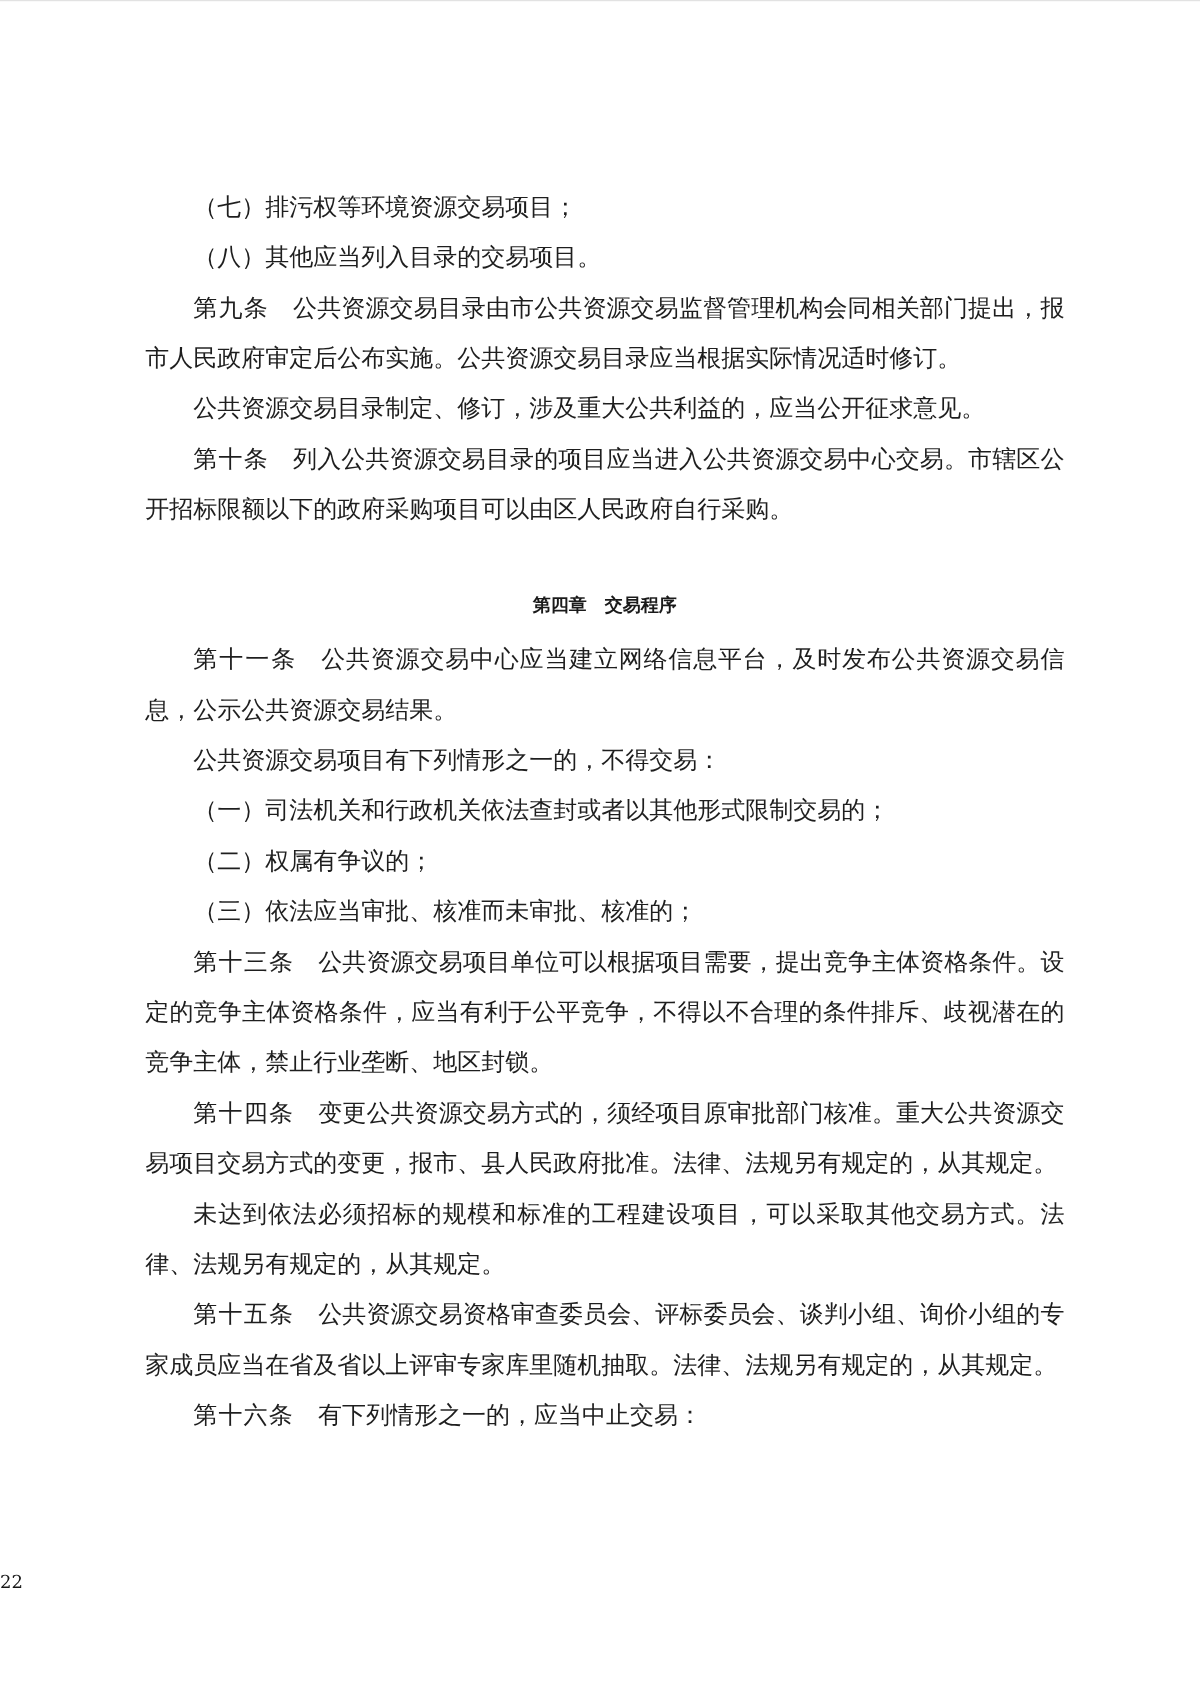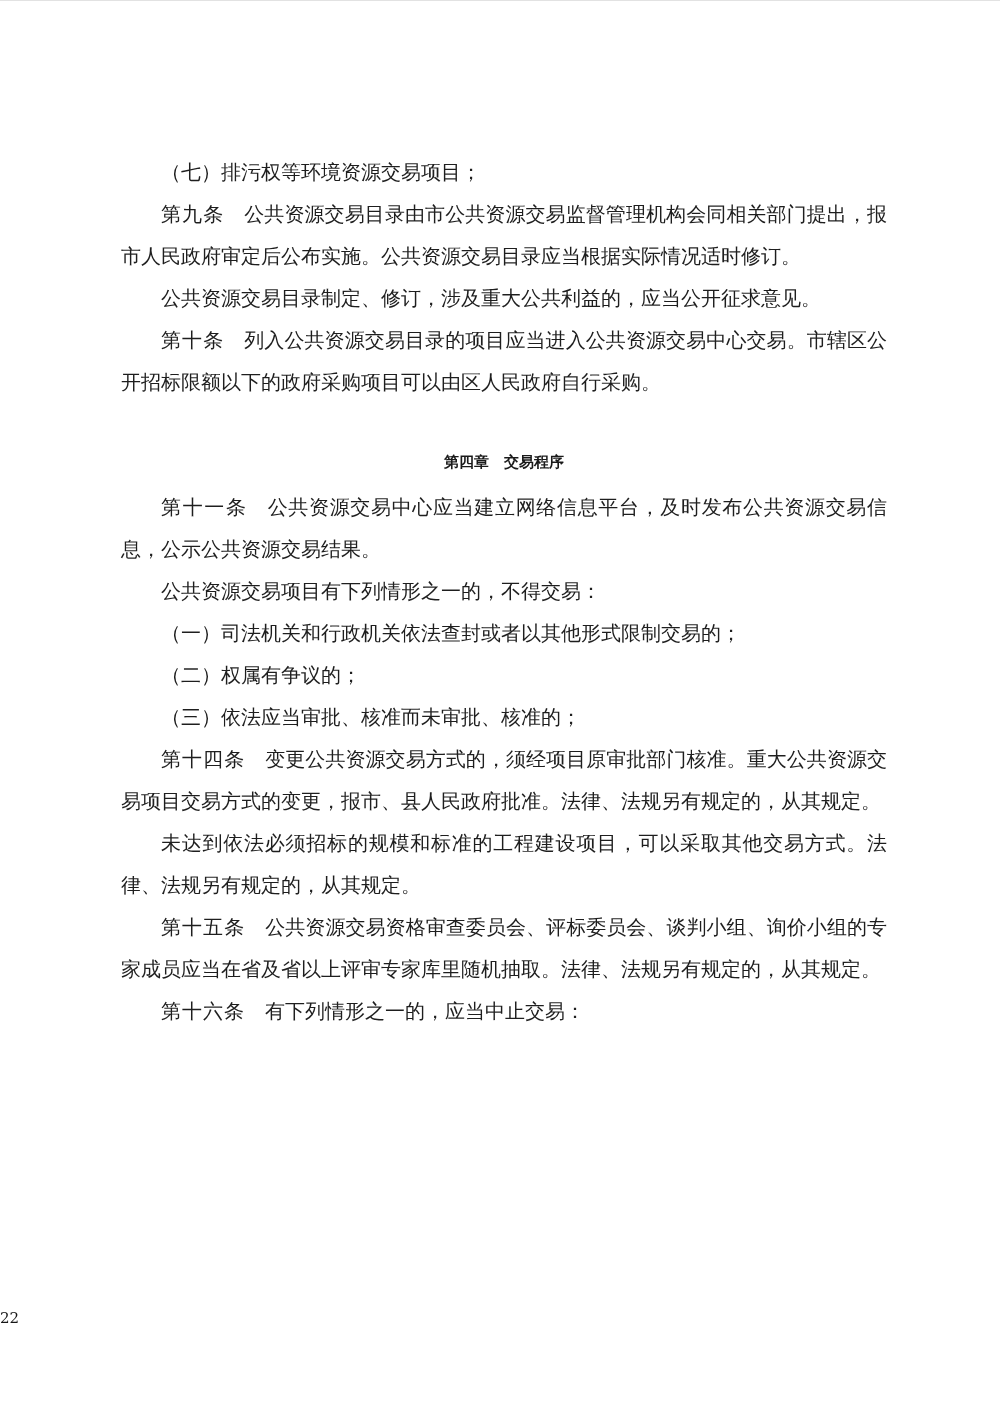--- a/index.html
+++ b/index.html
@@ -67,20 +67,21 @@
 </head>
 <body>
 
 <div class="page">
   <div class="scan-edge"></div>
 
   <div class="content">
 
     <p><span>（七）排污权等环境资源交易项目；</span></p>
 
+    <p><span>（八）其他应当列入目录的交易项目。</span></p>
 
     <p><span class="artnum">第九条</span><span>公共资源交易目录由市公共资源交易监督管理机构会同相关部门提出，报市人民政府审定后公布实施。公共资源交易目录应当根据实际情况适时修订。</span></p>
 
     <p><span>公共资源交易目录制定、修订，涉及重大公共利益的，应当公开征求意见。</span></p>
 
     <p><span class="artnum">第十条</span><span>列入公共资源交易目录的项目应当进入公共资源交易中心交易。市辖区公开招标限额以下的政府采购项目可以由区人民政府自行采购。</span></p>
 
     <h2 class="chapter"><span class="chapnum">第四章</span><span>交易程序</span></h2>
 
     <p><span class="artnum">第十一条</span><span>公共资源交易中心应当建立网络信息平台，及时发布公共资源交易信息，公示公共资源交易结果。</span></p>
@@ -88,20 +89,21 @@
 
     <p><span>公共资源交易项目有下列情形之一的，不得交易：</span></p>
 
     <p><span>（一）司法机关和行政机关依法查封或者以其他形式限制交易的；</span></p>
 
     <p><span>（二）权属有争议的；</span></p>
 
     <p><span>（三）依法应当审批、核准而未审批、核准的；</span></p>
 
 
+    <p><span class="artnum">第十三条</span><span>公共资源交易项目单位可以根据项目需要，提出竞争主体资格条件。设定的竞争主体资格条件，应当有利于公平竞争，不得以不合理的条件排斥、歧视潜在的竞争主体，禁止行业垄断、地区封锁。</span></p>
 
     <p><span class="artnum">第十四条</span><span>变更公共资源交易方式的，须经项目原审批部门核准。重大公共资源交易项目交易方式的变更，报市、县人民政府批准。法律、法规另有规定的，从其规定。</span></p>
 
     <p><span>未达到依法必须招标的规模和标准的工程建设项目，可以采取其他交易方式。法律、法规另有规定的，从其规定。</span></p>
 
     <p><span class="artnum">第十五条</span><span>公共资源交易资格审查委员会、评标委员会、谈判小组、询价小组的专家成员应当在省及省以上评审专家库里随机抽取。法律、法规另有规定的，从其规定。</span></p>
 
     <p><span class="artnum">第十六条</span><span>有下列情形之一的，应当中止交易：</span></p>
 
   </div>

